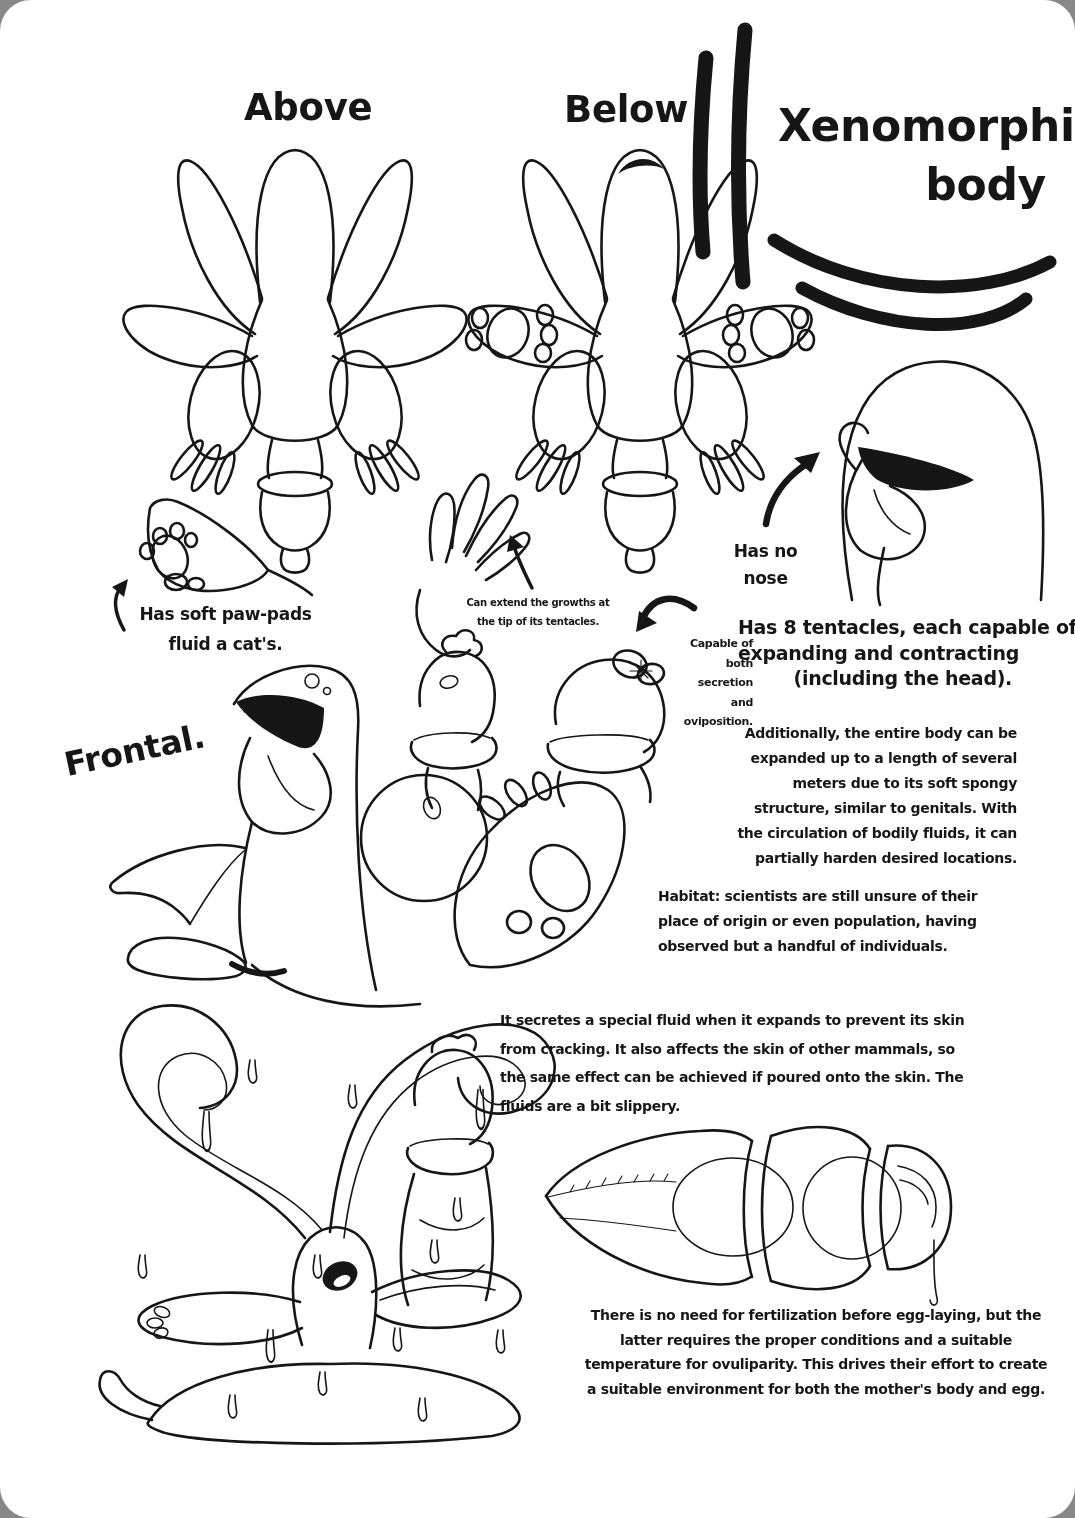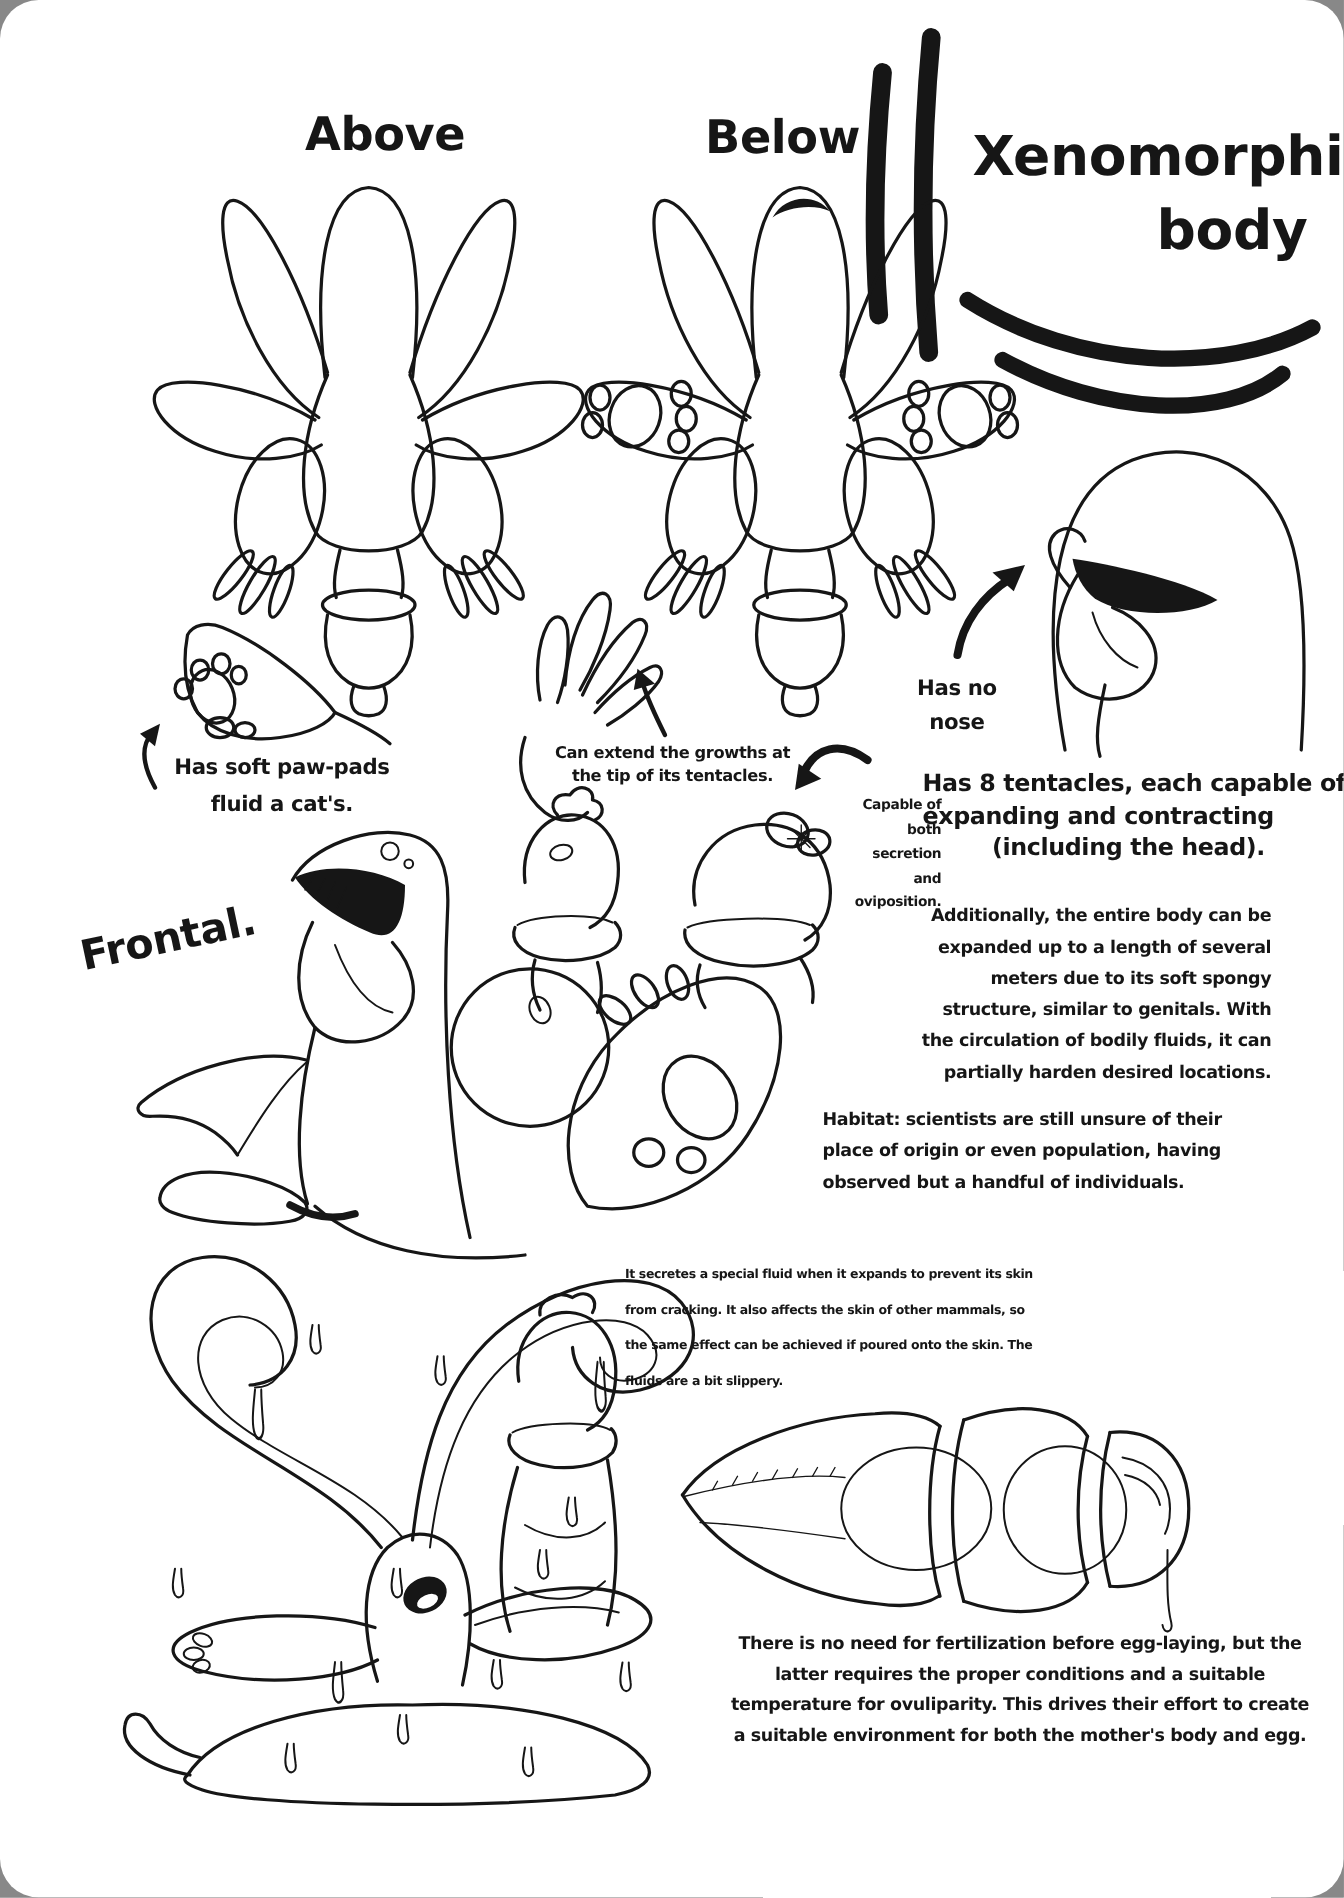--- a/index.html
+++ b/index.html
@@ -27,26 +27,26 @@
   .txt {
     position:absolute; white-space:pre; color:var(--ink);
     font-weight:bold; letter-spacing:-0.3px;
   }
   .t-above    { left:244px; top:86px;  width:122px; text-align:center; font-size:37px; }
   .t-below    { left:564px; top:88px;  width:122px; text-align:center; font-size:37px; }
   .t-title    { left:778px; top:96px;  width:268px; text-align:right; font-size:44px; line-height:59px; }
   .t-frontal  { left:64px;  top:738px; width:180px; font-size:33px; transform:rotate(-12deg); transform-origin:20% 50%; }
   .t-nose     { left:713px; top:521px; width:105px; text-align:center; font-size:17px; line-height:27px;margin-top:17px; }
   .t-paw      { left:108px; top:599px; width:235px; text-align:center; font-size:17px; line-height:30px; }
-  .t-extend   { left:438px; top:593px; width:200px; text-align:center; font-size:13px; line-height:19px; }
+  .t-extend   { left:438px; top:593px; width:200px; text-align:center; font-size:10px; line-height:19px; }
   .t-capable  { left:633px; top:634px; width:120px; text-align:right; font-size:11px; line-height:19.5px; }
   .t-tentacles{ left:738px; top:615px; width:274px; text-align:right;  font-size:19px; line-height:25.5px; }
   .t-expansion{ left:708px; top:721px; width:309px; text-align:right;  font-size:14px; line-height:25px; }
   .t-habitat  { left:658px; top:884px; width:360px; text-align:left; font-size:14px; line-height:25px; }
-  .t-fluid    { left:500px; top:1006px; width:500px; text-align:left;  font-size:10px; line-height:28.5px; }
+  .t-fluid    { left:500px; top:1006px; width:500px; text-align:left;  font-size:14px; line-height:28.5px; }
   .t-egg      { left:551px; top:1303px; width:530px; text-align:center; font-size:14px; line-height:24.5px; }
 </style>
 </head>
 <body>
 
 <div id="page">
 
   <svg id="art" viewBox="0 0 1075 1518">
     <defs>
       <path id="drip" class="thin" d="M0,0 C-1.5,9 -3,16 0,21 C3,25 7.5,22 6.5,16 C5.8,11 5,5 5,0"></path>

